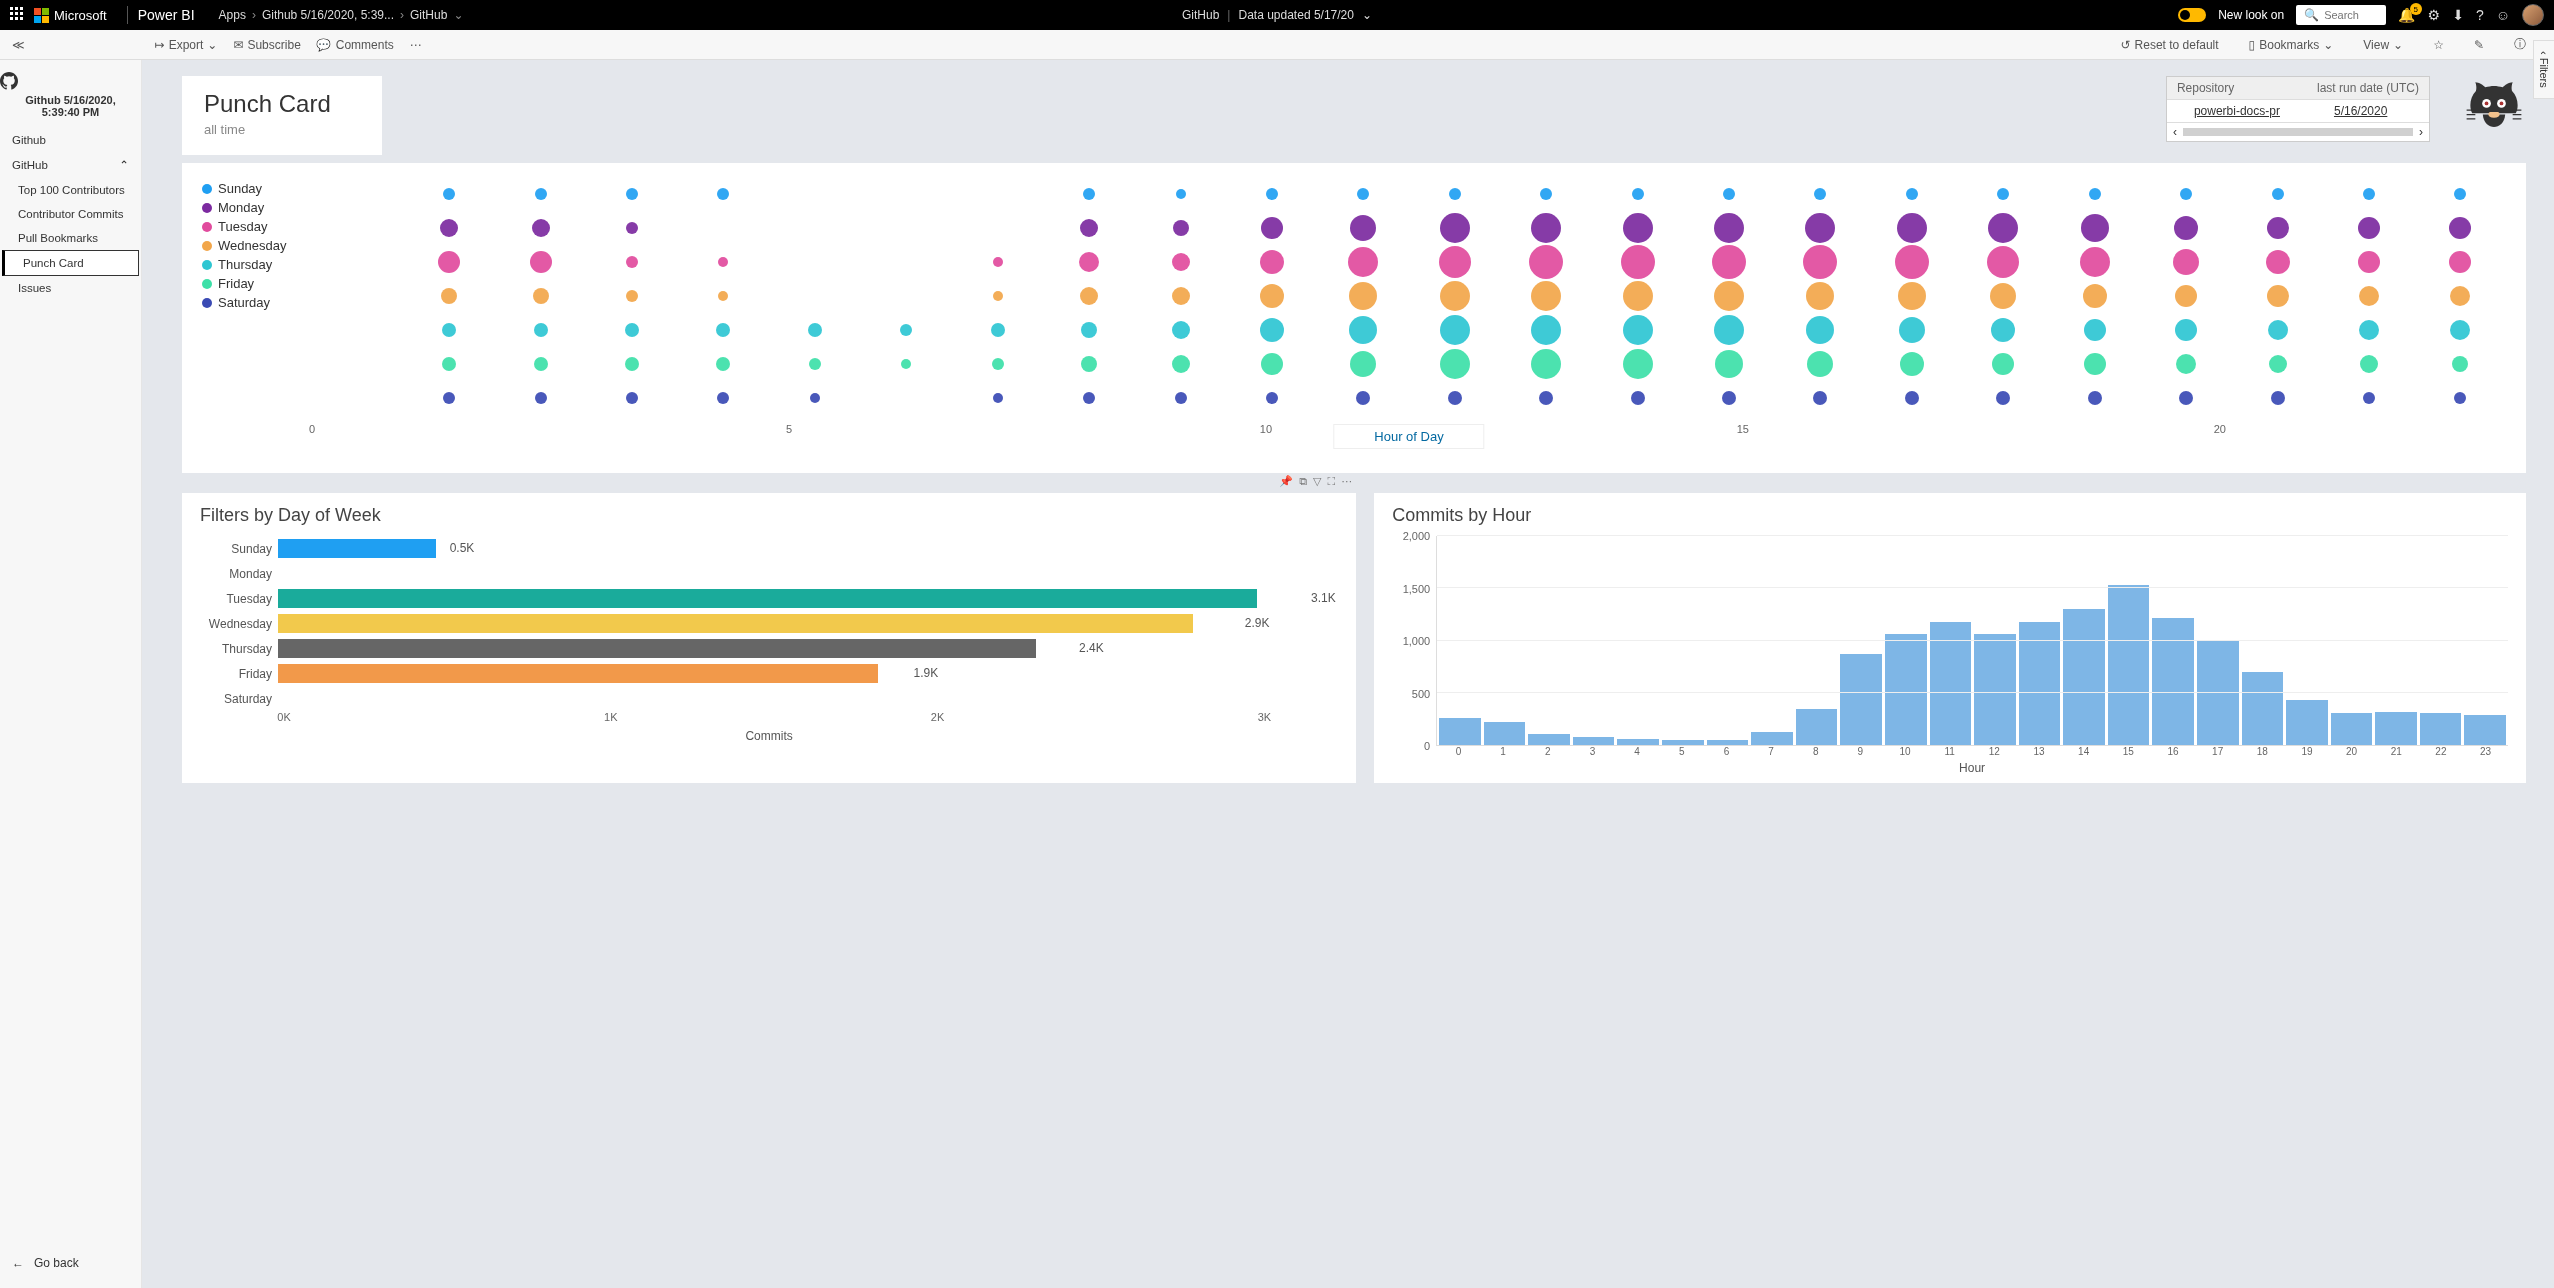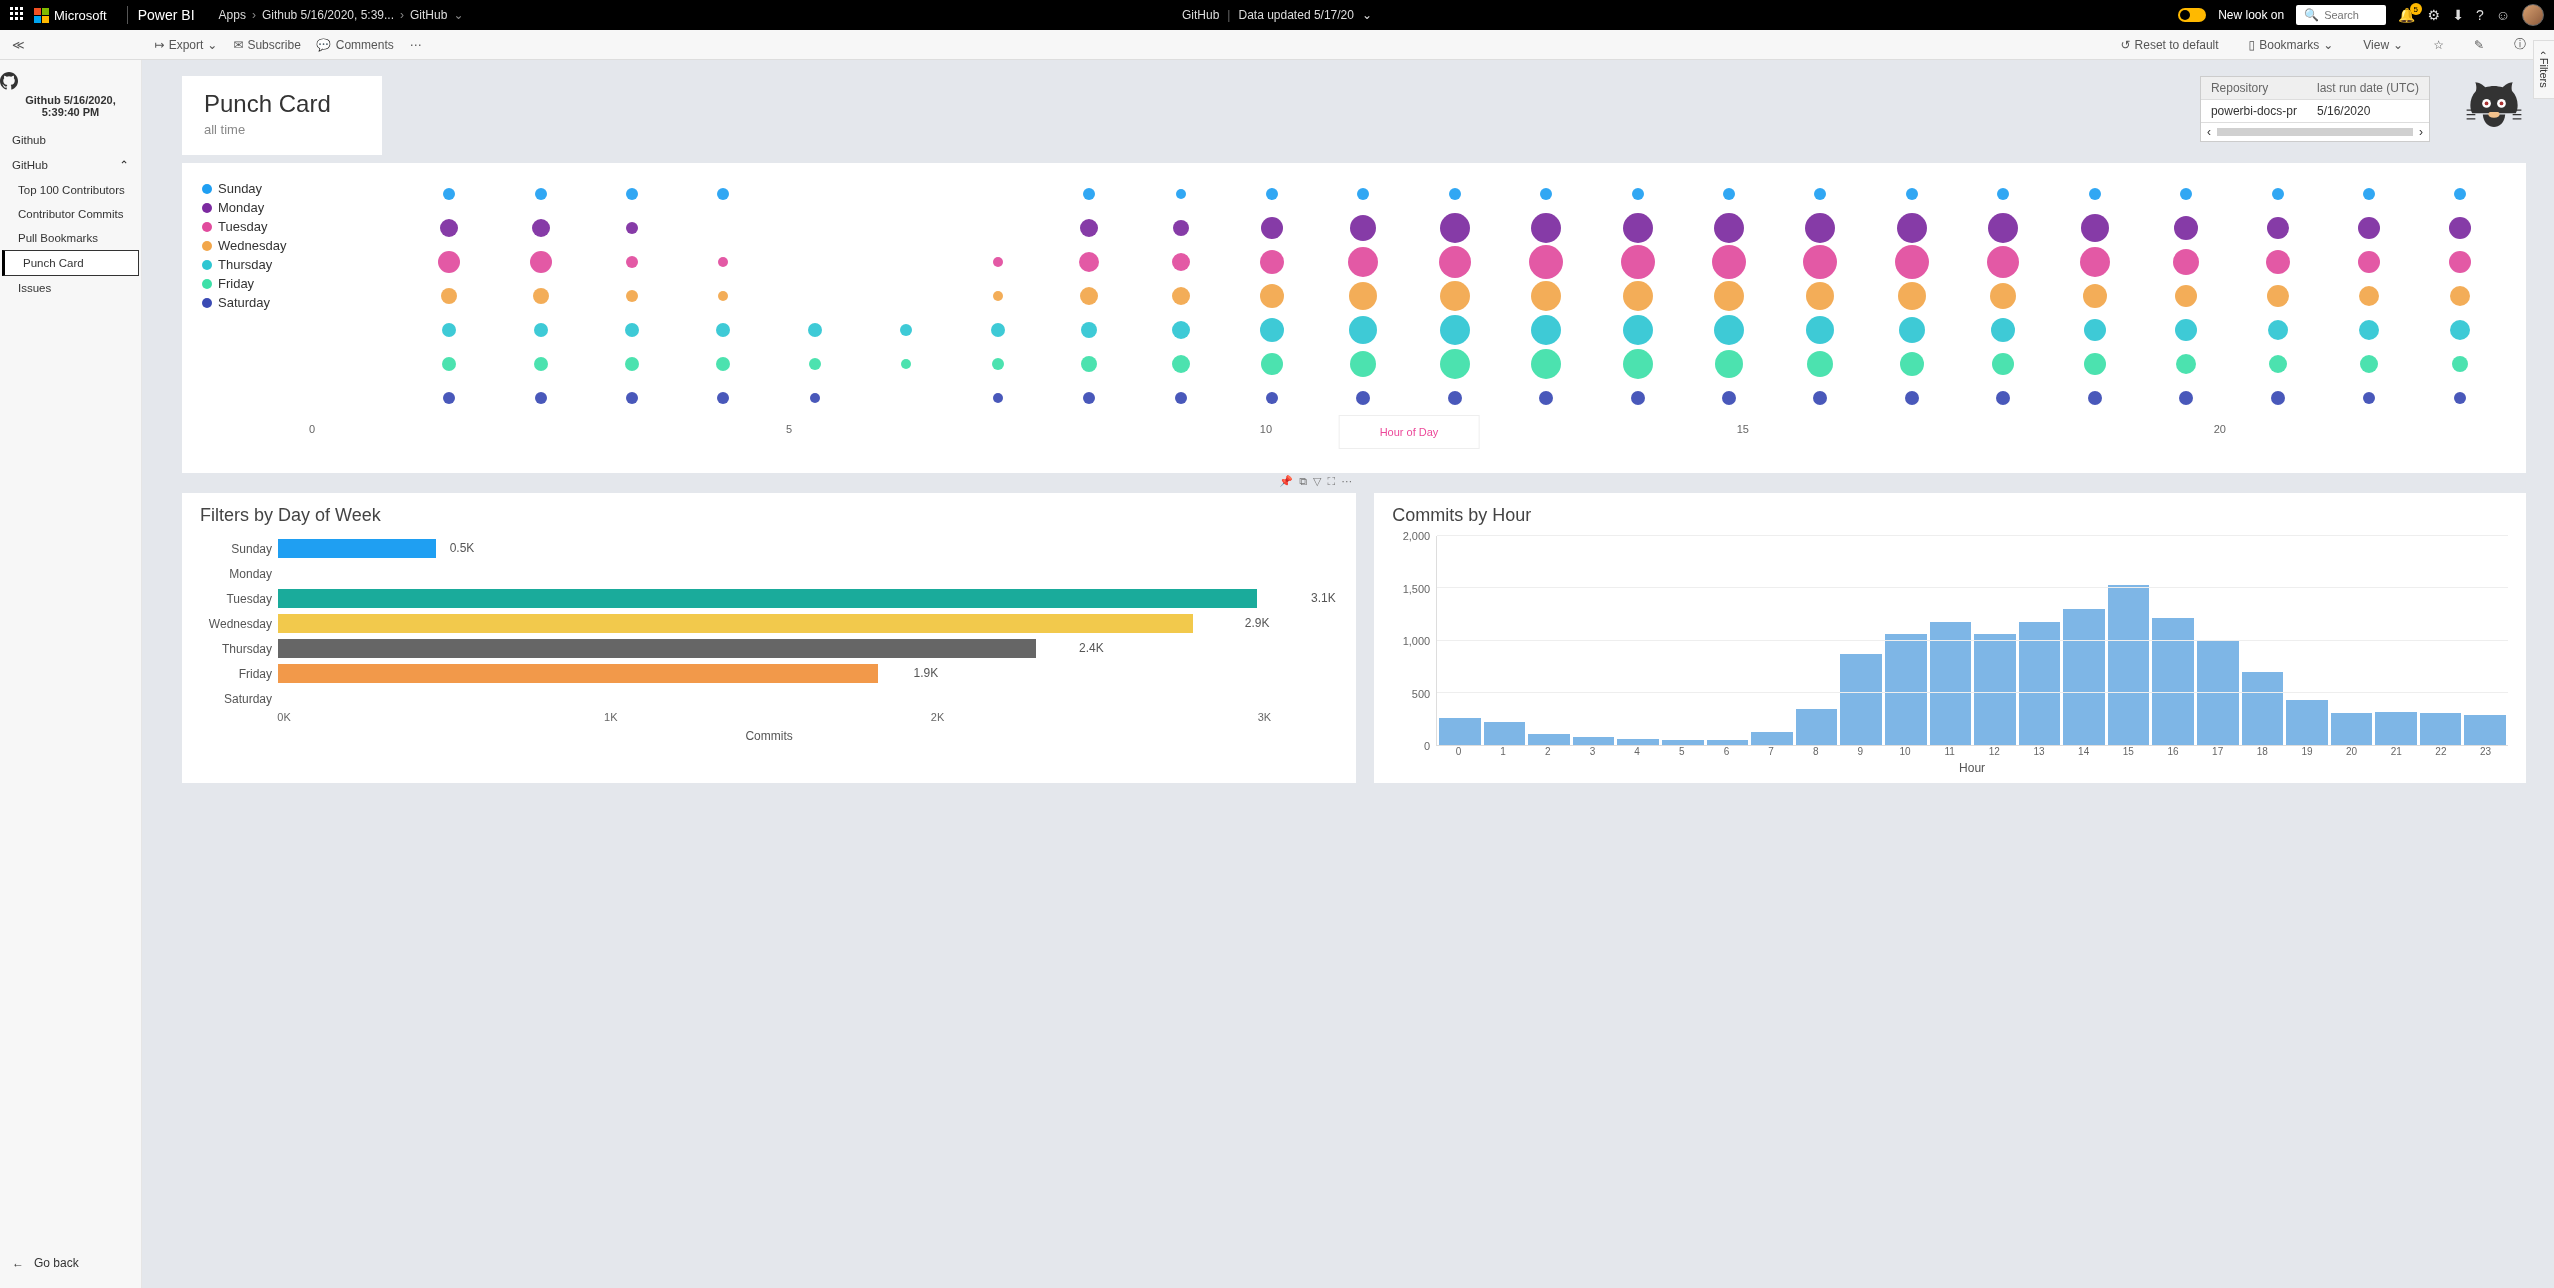--- a/index.html
+++ b/index.html
@@ -54,38 +54,38 @@
 
 
 .header-row { display:flex; align-items:flex-start; gap:20px; margin-bottom:8px; }
 .title-tile { background:#fff; padding:14px 22px 18px; width:200px; }
 .title-tile h1 { font-size:24px; font-weight:400; color:#333; }
 .title-tile .sub { color:#888; font-size:13px; margin-top:4px; }
 
 .info-box { margin-left:auto; background:#fff; border:1px solid #ccc; font-size:12px; }
 .info-box table { border-collapse:collapse; }
 .info-box th { background:#efefef; color:#666; font-weight:400; padding:4px 10px; text-align:left; border-bottom:1px solid #ddd; }
-.info-box td { padding:4px 10px; }
+.info-box td { padding:4px 27px;text-decoration:underline; }
 .info-box .pager { display:flex; align-items:center; gap:6px; padding:2px 6px; border-top:1px solid #ddd; }
 .info-box .pager .bar { flex:1; height:8px; background:#d0d0d0; }
 .octo-lg { margin-left:12px; }
 
 
 .punch-tile { background:#fff; padding:14px 20px 30px; margin-bottom:20px; }
 .punch-body { display:flex; }
 .legend { width:110px; }
 .legend .lg { display:flex; align-items:center; gap:6px; margin:4px 0; font-size:13px; }
 .legend .dot { width:10px; height:10px; border-radius:50%; }
 .plot { flex:1; position:relative; }
 .plot-row { display:flex; align-items:center; height:34px; }
 .plot-cell { flex:1; display:flex; justify-content:center; align-items:center; }
 .plot-cell .bub { border-radius:50%; opacity:0.92; }
 .xaxis { display:flex; margin-top:8px; position:relative; }
 .xaxis .tick { position:absolute; font-size:11px; color:#666; transform:translateX(-50%); }
-.xaxis-label { position:absolute; background:#fff; padding:10px 40px; font-size:11px; color:#ec4899; border:1px solid #eee; left:50%; transform:translateX(-50%); bottom:-6px; }
+.xaxis-label { position:absolute; background:#fff; padding:4px 40px; font-size:13px; color:#0369a1; border:1px solid #eee; left:50%; transform:translateX(-50%); bottom:-6px; }
 
 
 .bottom-row { display:flex; gap:18px; }
 .chart-tile { background:#fff; padding:12px 18px 8px; flex:1; position:relative; }
 .chart-tile h2 { font-size:18px; font-weight:400; color:#444; margin-bottom:10px; }
 .tile-icons { position:absolute; top:-18px; right:4px; display:flex; gap:6px; color:#777; font-size:11px; }
 
 
 .hbar-row { display:flex; align-items:center; height:25px; }
 .hbar-row .lbl { width:78px; text-align:right; font-size:12px; color:#555; padding-right:6px; }

